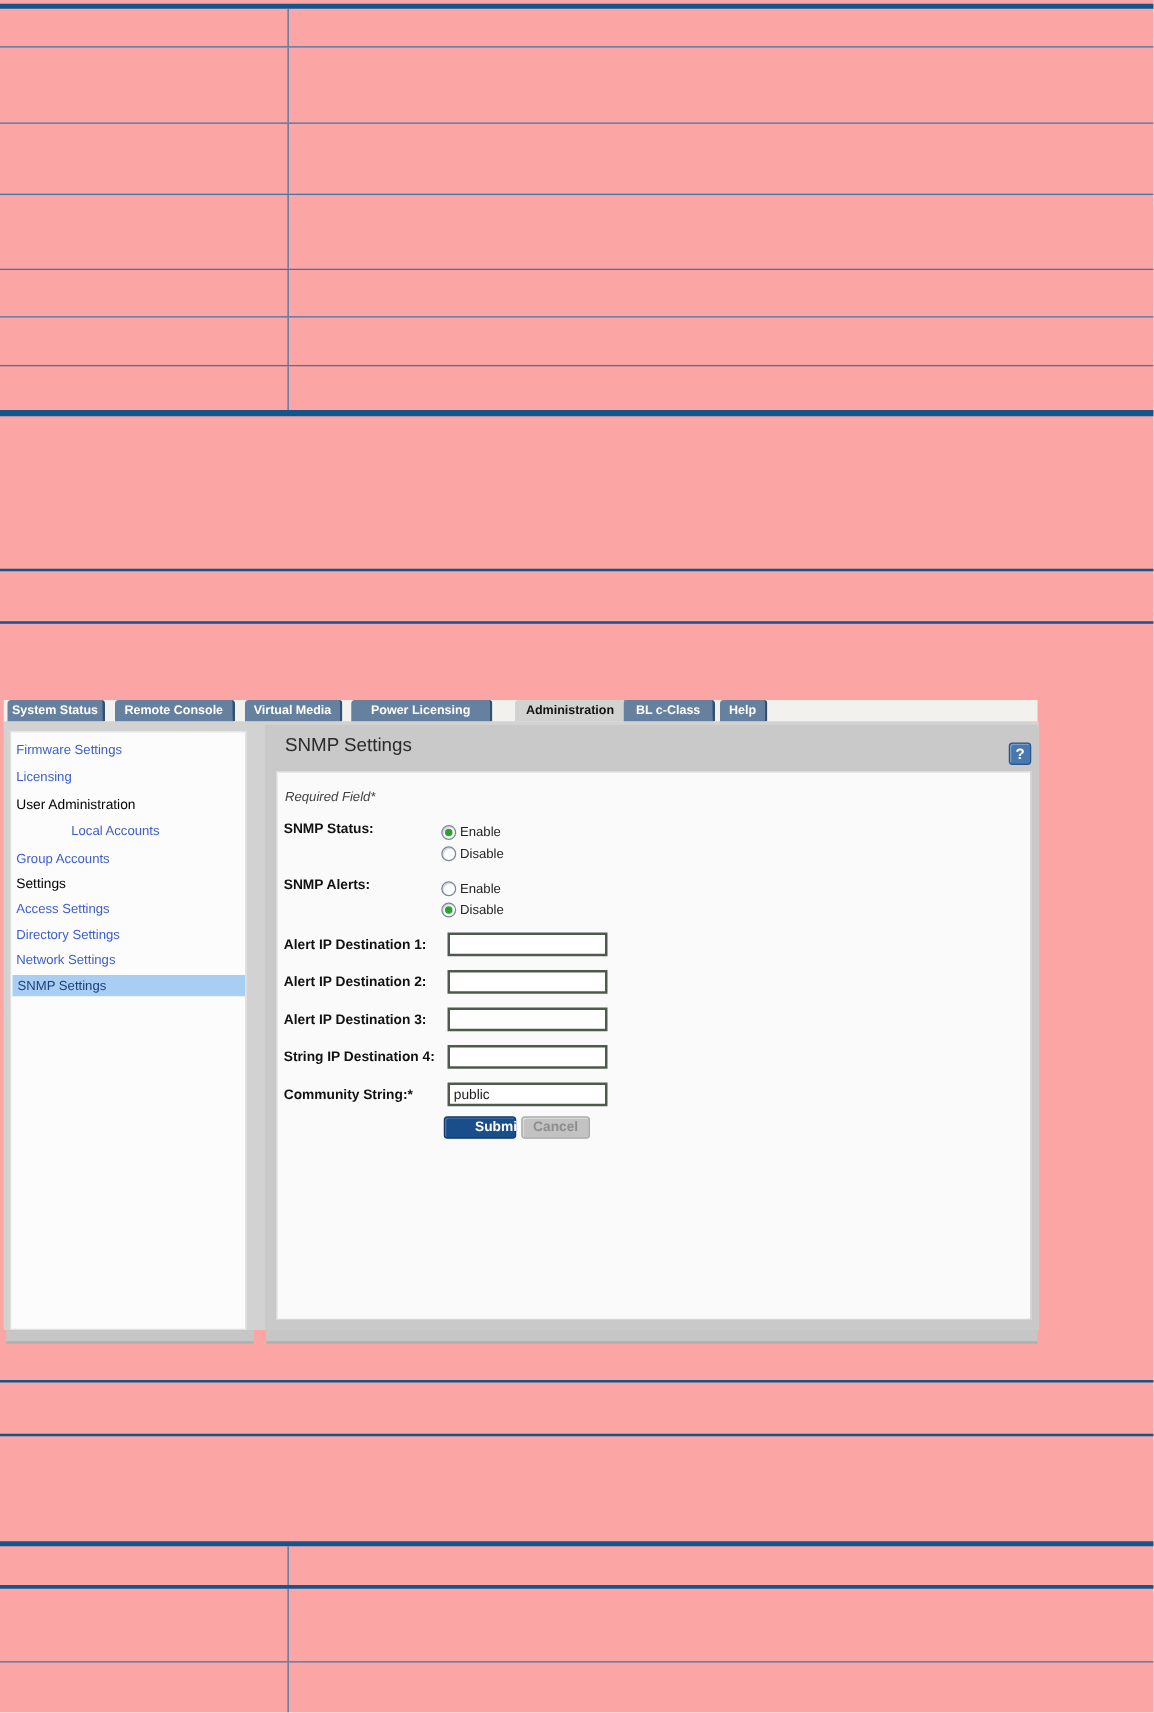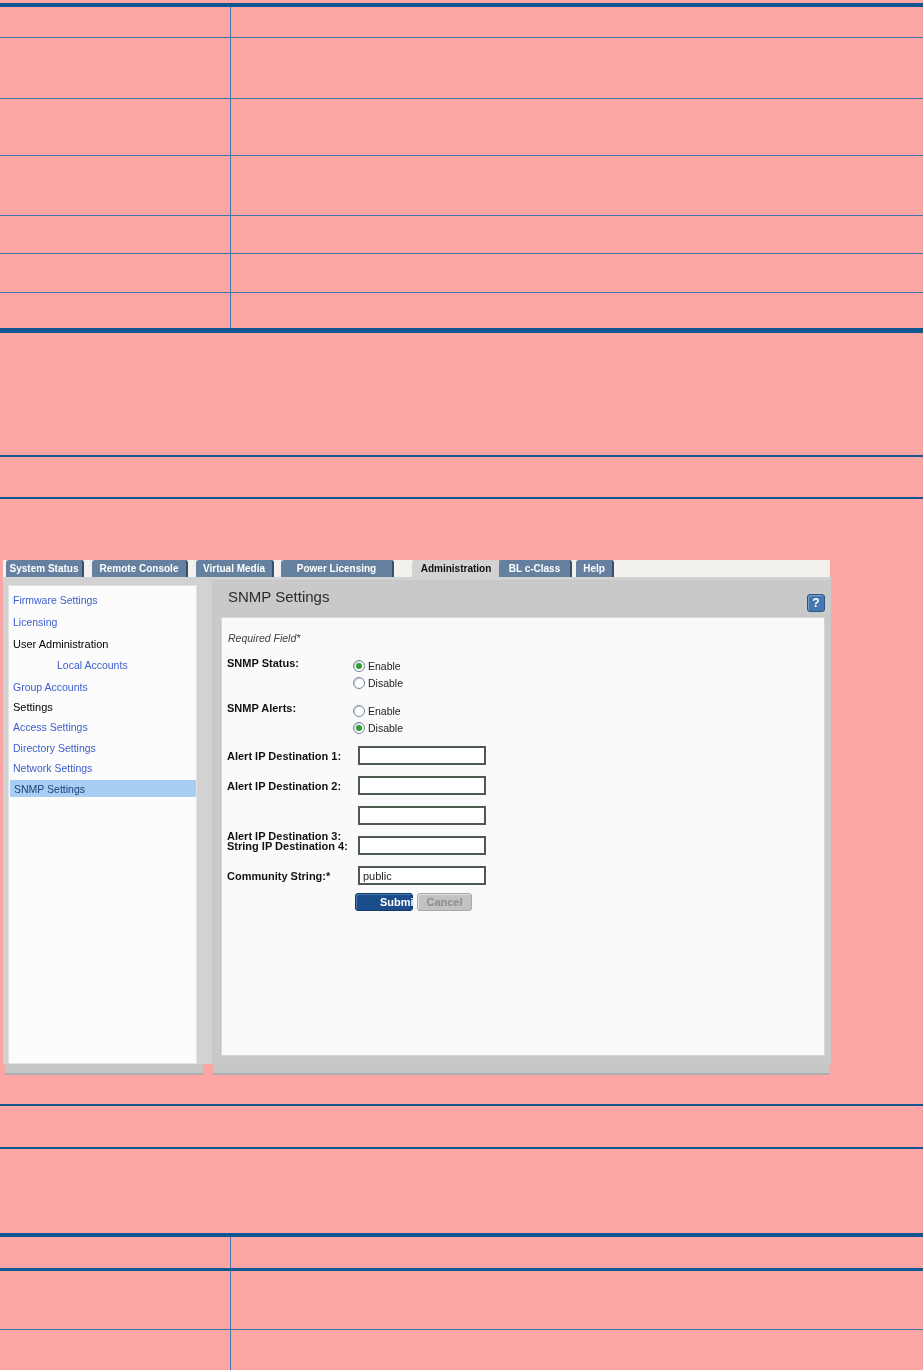--- a/index.html
+++ b/index.html
@@ -144,21 +144,21 @@
     <div class="flabel" style="top:702px;">SNMP Alerts:</div>
     <div class="radio" style="top:705px;"></div>
     <div class="rlabel" style="top:705px;">Enable</div>
     <div class="radio checked" style="top:722px;"></div>
     <div class="rlabel" style="top:722px;">Disable</div>
 
     <div class="flabel" style="top:750px;">Alert IP Destination 1:</div>
     <input class="tinput" style="top: 746px;" value="">
     <div class="flabel" style="top:780px;">Alert IP Destination 2:</div>
     <input class="tinput" style="top: 776px;" value="">
-    <div class="flabel" style="top:810px;margin-top:20px;">Alert IP Destination 3:</div>
+    <div class="flabel" style="top:810px;">Alert IP Destination 3:</div>
     <input class="tinput" style="top: 806px;" value="">
     <div class="flabel" style="top:840px;">String IP Destination 4:</div>
     <input class="tinput" style="top: 836px;" value="">
 
     <div class="flabel" style="top:870px;">Community String:*</div>
     <input class="tinput" style="top: 866px;" value="public">
 
     <div class="btn btn-submit">Submit</div>
     <div class="btn btn-cancel">Cancel</div>
   </div>

